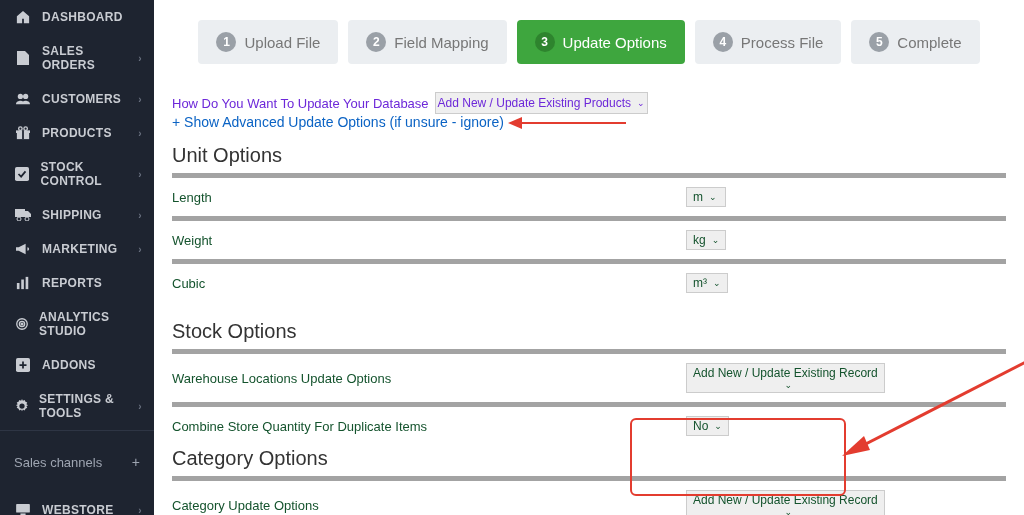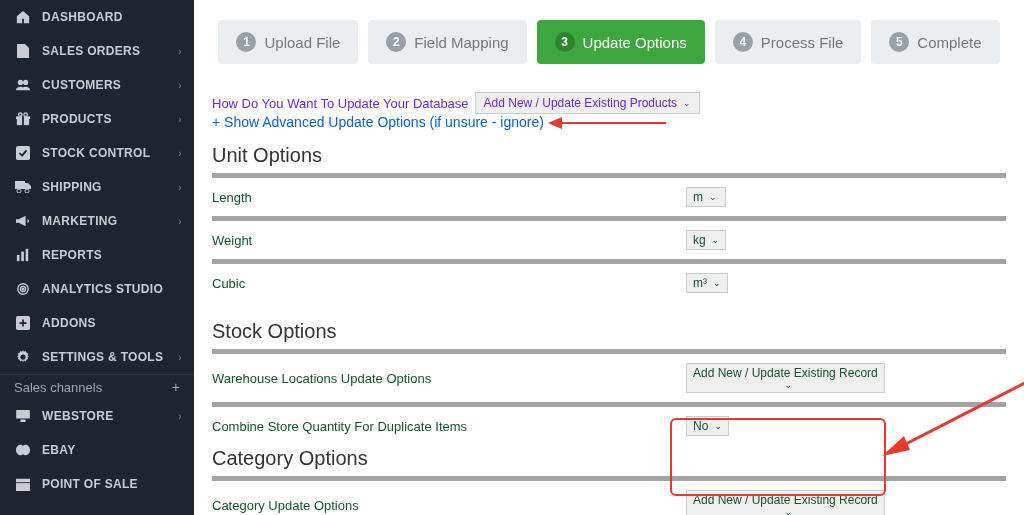--- a/index.html
+++ b/index.html
@@ -1,35 +1,35 @@
 <!DOCTYPE html>
 <html><head>
 <meta charset="utf-8">
 <style>
   * { box-sizing: border-box; margin: 0; padding: 0; }
   body { font-family: -apple-system, BlinkMacSystemFont, "Segoe UI", Arial, sans-serif; font-size: 13px; color: #333; background: #fff; width: 1024px; height: 515px; overflow: hidden; }
   .layout { display: flex; height: 515px; }
   
-  .sidebar { width: 194px; background: #1e2430; color: #c9ccd2; flex-shrink: 0; overflow: hidden; }
+  .sidebar { width: 154px; background: #1e2430; color: #c9ccd2; flex-shrink: 0; overflow: hidden; }
   .sidebar-item { display: flex; align-items: center; padding: 10px 14px; font-size: 12px; font-weight: 700; letter-spacing: 0.3px; cursor: pointer; position: relative; }
   .sidebar-item .icon { width: 18px; height: 14px; margin-right: 10px; display: inline-flex; align-items: center; justify-content: center; }
   .sidebar-item .chevron { position: absolute; right: 12px; color: #6b7280; font-size: 10px; }
-  .sidebar-section { padding: 4px 14px; font-size: 13px; color: #9ea5b1; border-top: 1px solid #2e3544; display: flex; align-items: center; justify-content: space-between; }
+  .sidebar-section { padding: 23px 14px; font-size: 13px; color: #9ea5b1; border-top: 1px solid #2e3544; display: flex; align-items: center; justify-content: space-between; }
   .sidebar-section .plus { font-size: 14px; color: #9ea5b1; }
   
   .main { flex: 1; padding: 20px 18px 0 18px; overflow-y: auto; }
   
   .stepper { display: flex; justify-content: center; gap: 10px; margin-bottom: 28px; }
   .step { background: #ebeef1; color: #777; padding: 12px 18px; border-radius: 4px; display: flex; align-items: center; font-size: 15px; font-weight: 500; cursor: pointer; }
   .step .num { display: inline-flex; align-items: center; justify-content: center; width: 20px; height: 20px; border-radius: 50%; background: #9aa0a7; color: #fff; font-size: 12px; margin-right: 8px; font-weight: 600; }
   .step.active { background: #3ea63e; color: #fff; }
   .step.active .num { background: #2e842e; color: #fff; }
   
   .prompt-row { display: flex; align-items: center; font-size: 13px; color: #6d28d9; margin-bottom: 0; }
-  .select { border: 1px solid #ccc; background: #efefef; padding: 3px 8px; font-size: 12px; cursor: pointer; display: inline-flex; align-items: center; }
+  .select { border: 1px solid #ccc; background: #efefef; padding: 3px 2px; font-size: 12px; cursor: pointer; display: inline-flex; align-items: center; }
   .select .caret { margin-left: 6px; font-size: 9px; }
   .link-advanced { color: #0b63c4; font-size: 14px; cursor: pointer; display: inline-block; margin-bottom: 6px; position: relative; }
   .arrow-left { position: absolute; left: 100%; top: 2px; width: 120px; height: 14px; margin-left: 4px; }
   h3.section-title { font-size: 20px; font-weight: 400; color: #333; margin: 8px 0 6px 0; }
   .option-row { display: flex; align-items: center; justify-content: flex-end; padding: 9px 0; border-top: 5px solid #a3a3a3; font-size: 13px; color: #14532d; }
   .option-row:last-child { border-bottom: 1px solid #e6e6e6; }
   .option-left { flex: 1; }
   .option-right { width: 320px; display: flex; align-items: center; }
   .small-select { border: 1px solid #ccc; background: #efefef; padding: 2px 6px; font-size: 12px; cursor: pointer; display: inline-flex; align-items: center; min-width: 40px; }
   .small-select .caret { margin-left: 6px; font-size: 9px; }

